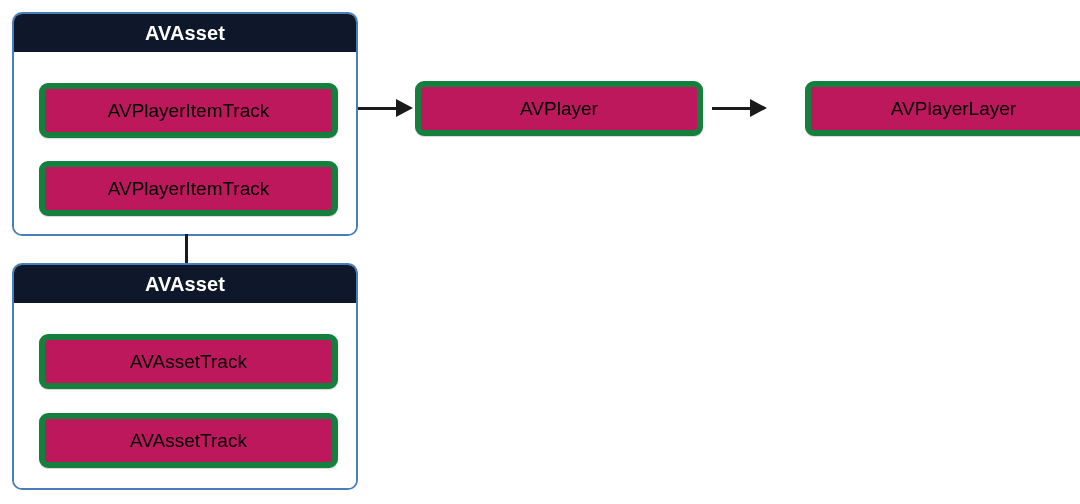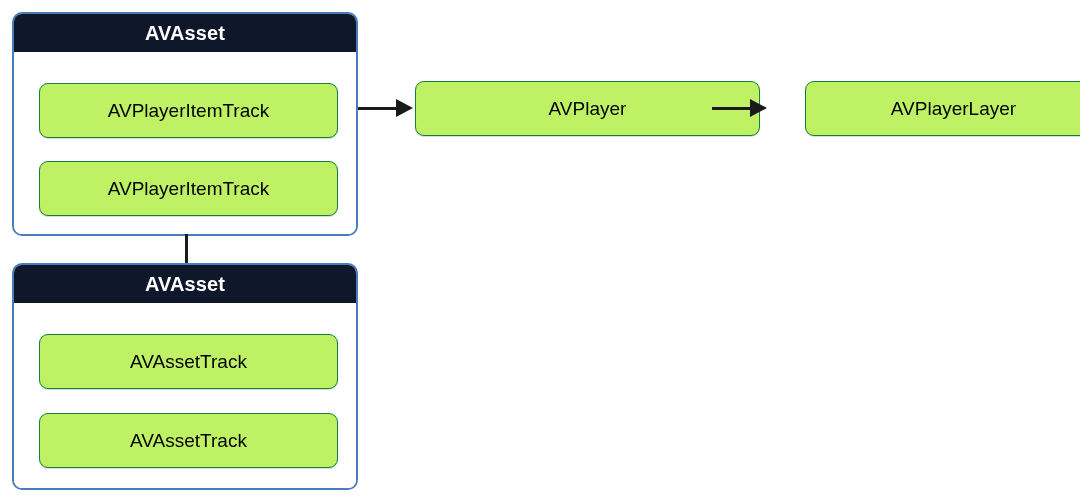--- a/index.html
+++ b/index.html
@@ -48,22 +48,22 @@
     top: 38px;
     right: 0;
     bottom: 0;
     background: #ffffff;
   }
 
   
   .node {
     position: absolute;
     box-sizing: border-box;
-    background: #bef264;
-    border: 1px solid #15803d;
+    background: #be185d;
+    border: 6px solid #15803d;
     border-radius: 9px;
     color: #000000;
     font-size: 19px;
     display: flex;
     align-items: center;
     justify-content: center;
     text-align: center;
     box-shadow: 0 1px 1px rgba(0,0,0,0.16);
   }
 
@@ -96,21 +96,21 @@
     <div class="group-header">AVAsset</div>
     <div class="group-body">
       <div class="node" style="left:25px; top:31px; width:299px; height:55px;">AVPlayerItemTrack</div>
       <div class="node" style="left:25px; top:109px; width:299px; height:55px;">AVPlayerItemTrack</div>
     </div>
   </div>
 
   <div class="conn-line-h" style="left:358px; top:107px; width:42px;"></div>
   <div class="arrow-head" style="left:396px; top:99px;"></div>
 
-  <div class="node" style="left:415px; top:81px; width:345px; height:55px;">AVPlayer</div>
+  <div class="node" style="left:415px; top:81px; width:288px; height:55px;">AVPlayer</div>
 
   <div class="conn-line-h" style="left:712px; top:107px; width:42px;"></div>
   <div class="arrow-head" style="left:750px; top:99px;"></div>
 
   <div class="node" style="left:769px; top:81px; width:297px; height:55px;margin-left:36px;">AVPlayerLayer</div>
 
   <div class="conn-line-v" style="left:185px; top:234px; width:3px; height:30px;"></div>
 
   <div class="group-box" style="left:12px; top:263px; width:346px; height:227px;">
     <div class="group-header">AVAsset</div>

